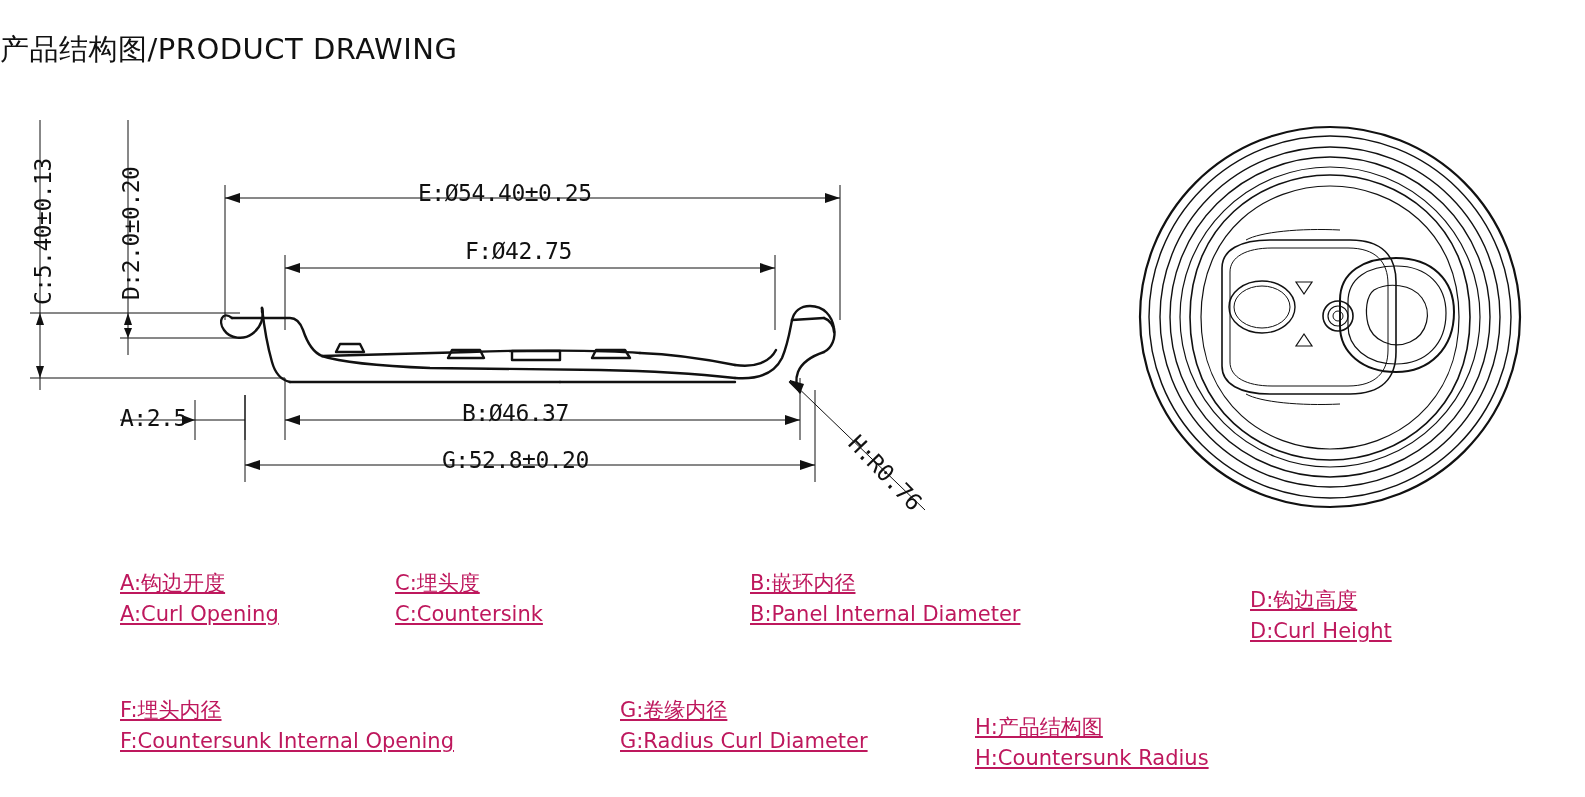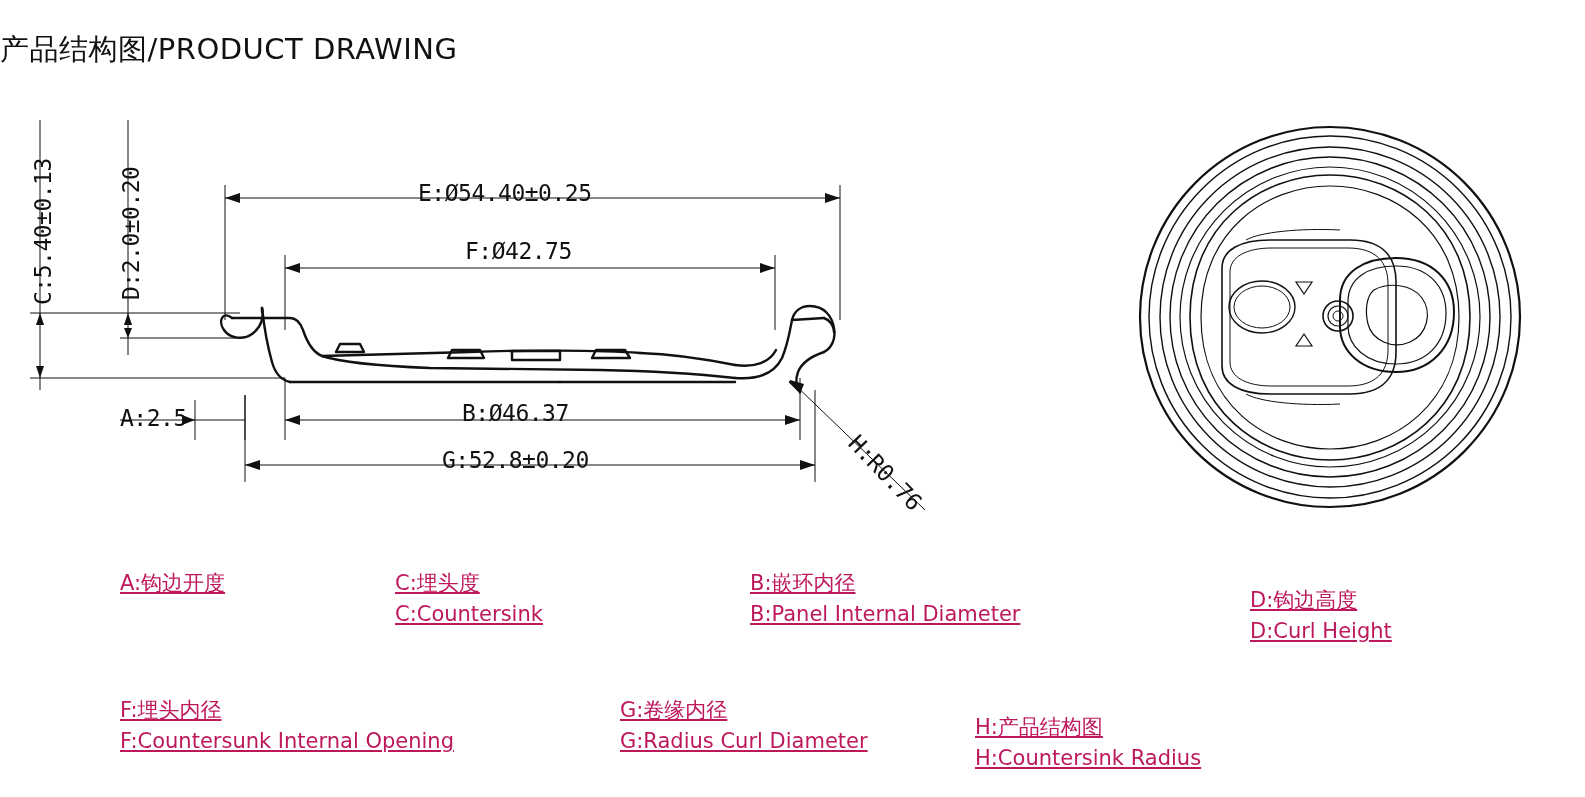--- a/index.html
+++ b/index.html
@@ -259,20 +259,21 @@
 <div class="dimlabel" style="left:465px; top:238px;">F:Ø42.75</div>
 <div class="dimlabel" style="left:120px; top:405px;">A:2.5</div>
 <div class="dimlabel" style="left:462px; top:400px;text-align:center;">B:Ø46.37</div>
 <div class="dimlabel" style="left:442px; top:447px;text-align:center;">G:52.8±0.20</div>
 <div class="dimlabel" style="left:862px; top:430px; transform-origin:left top; transform:rotate(46deg);">H:R0.76</div>
 
 <div class="legend">
   <div class="legend-row">
     <div class="legend-cell c1">
       <div class="cn">A:钩边开度</div>
+      <div class="en">A:Curl Opening</div>
     </div>
     <div class="legend-cell c3">
       <div class="cn">C:埋头度</div>
       <div class="en">C:Countersink</div>
     </div>
     <div class="legend-cell c2">
       <div class="cn">B:嵌环内径</div>
       <div class="en">B:Panel Internal Diameter</div>
     </div>
     <div class="legend-cell c4">
@@ -287,16 +288,16 @@
     <div class="legend-cell c2">
       <div class="cn">F:埋头内径</div>
       <div class="en">F:Countersunk Internal Opening</div>
     </div>
     <div class="legend-cell c3">
       <div class="cn">G:卷缘内径</div>
       <div class="en">G:Radius Curl Diameter</div>
     </div>
     <div class="legend-cell c4">
       <div class="cn">H:产品结构图</div>
-      <div class="en">H:Countersink Radius</div>
+      <div class="en">H:Countersunk Radius</div>
     </div>
   </div>
 </div>
 
 </body></html>

